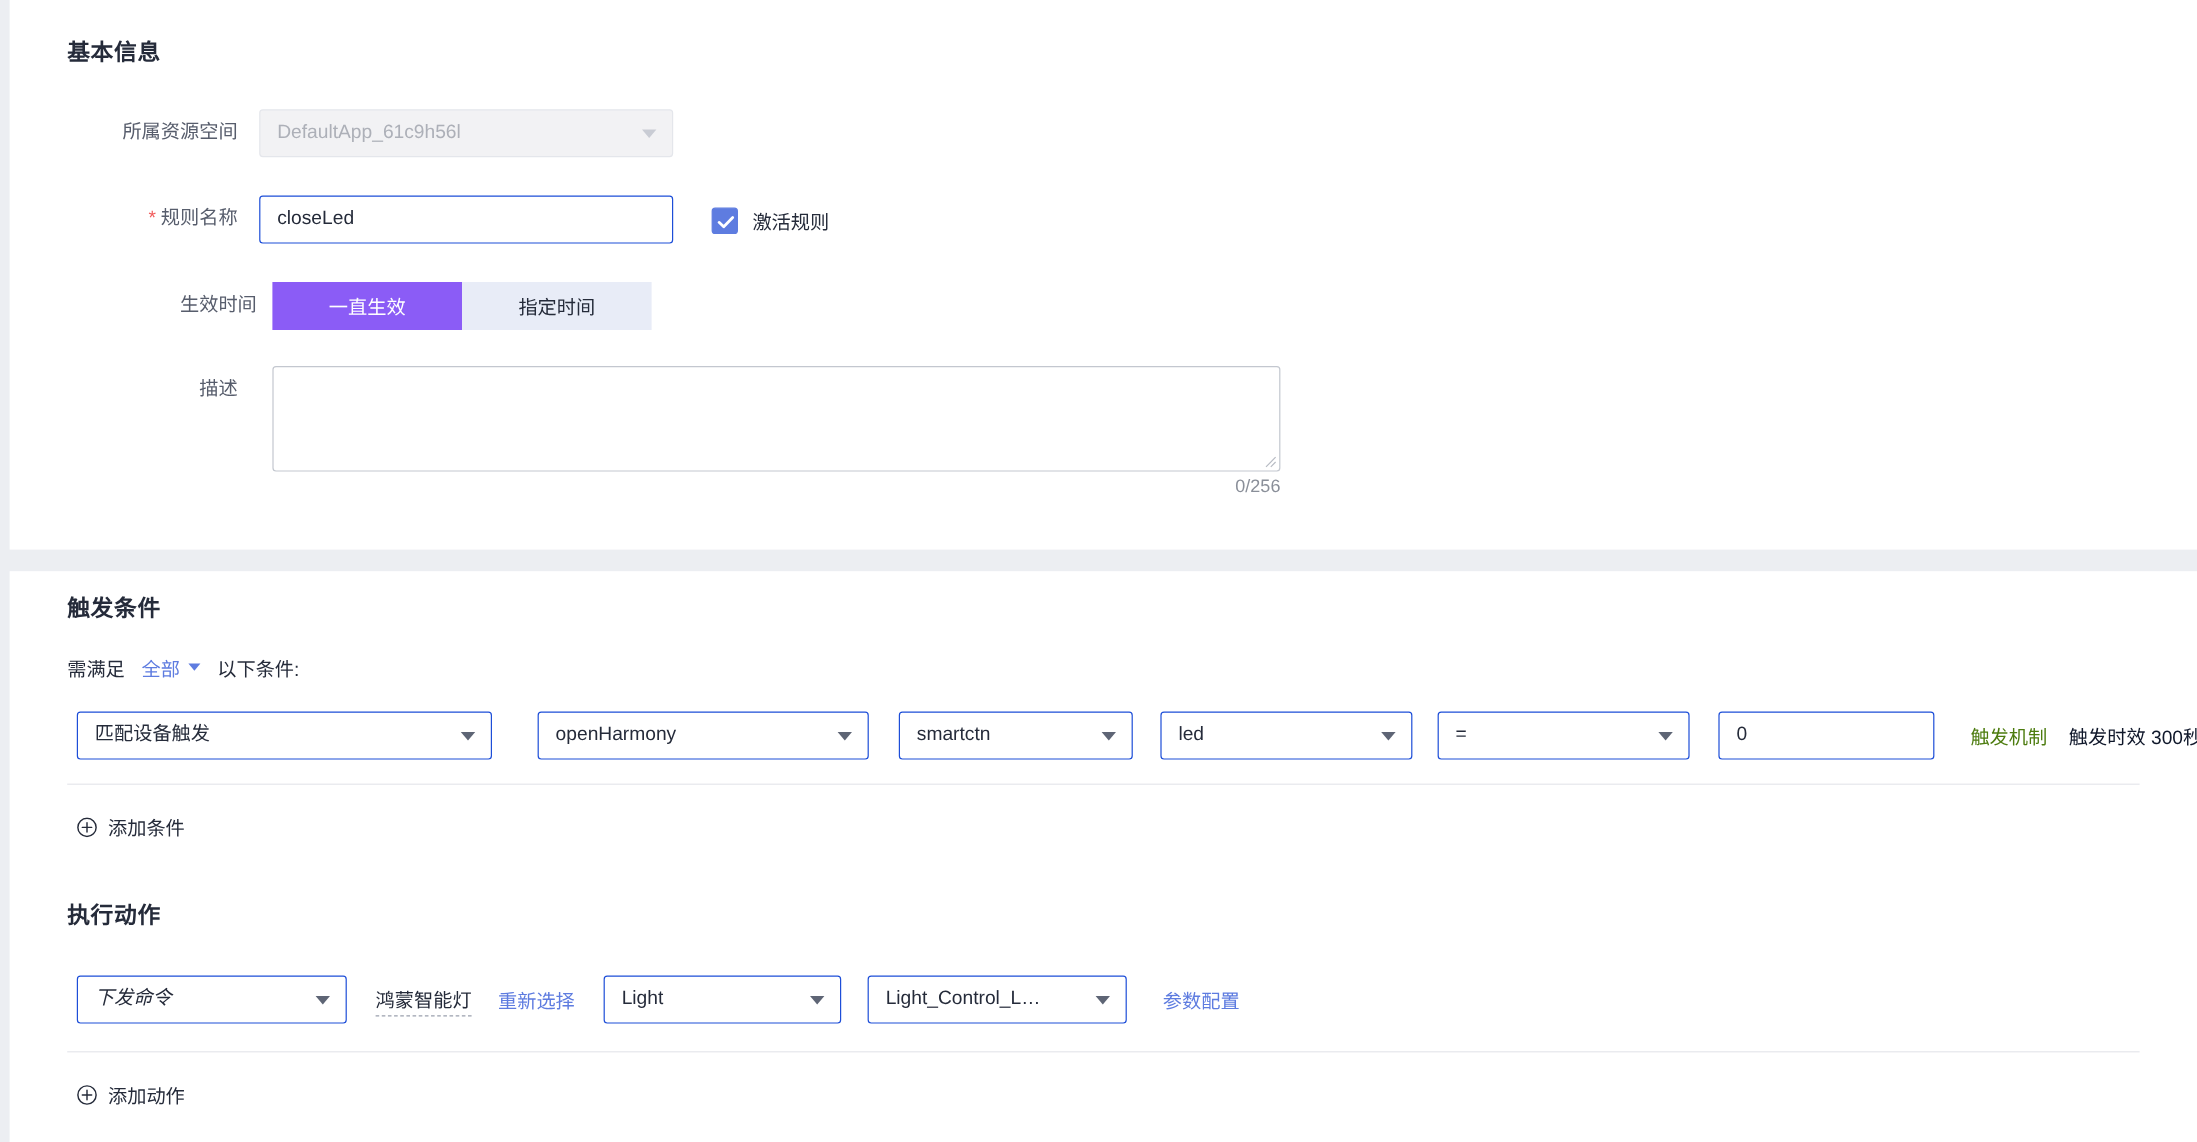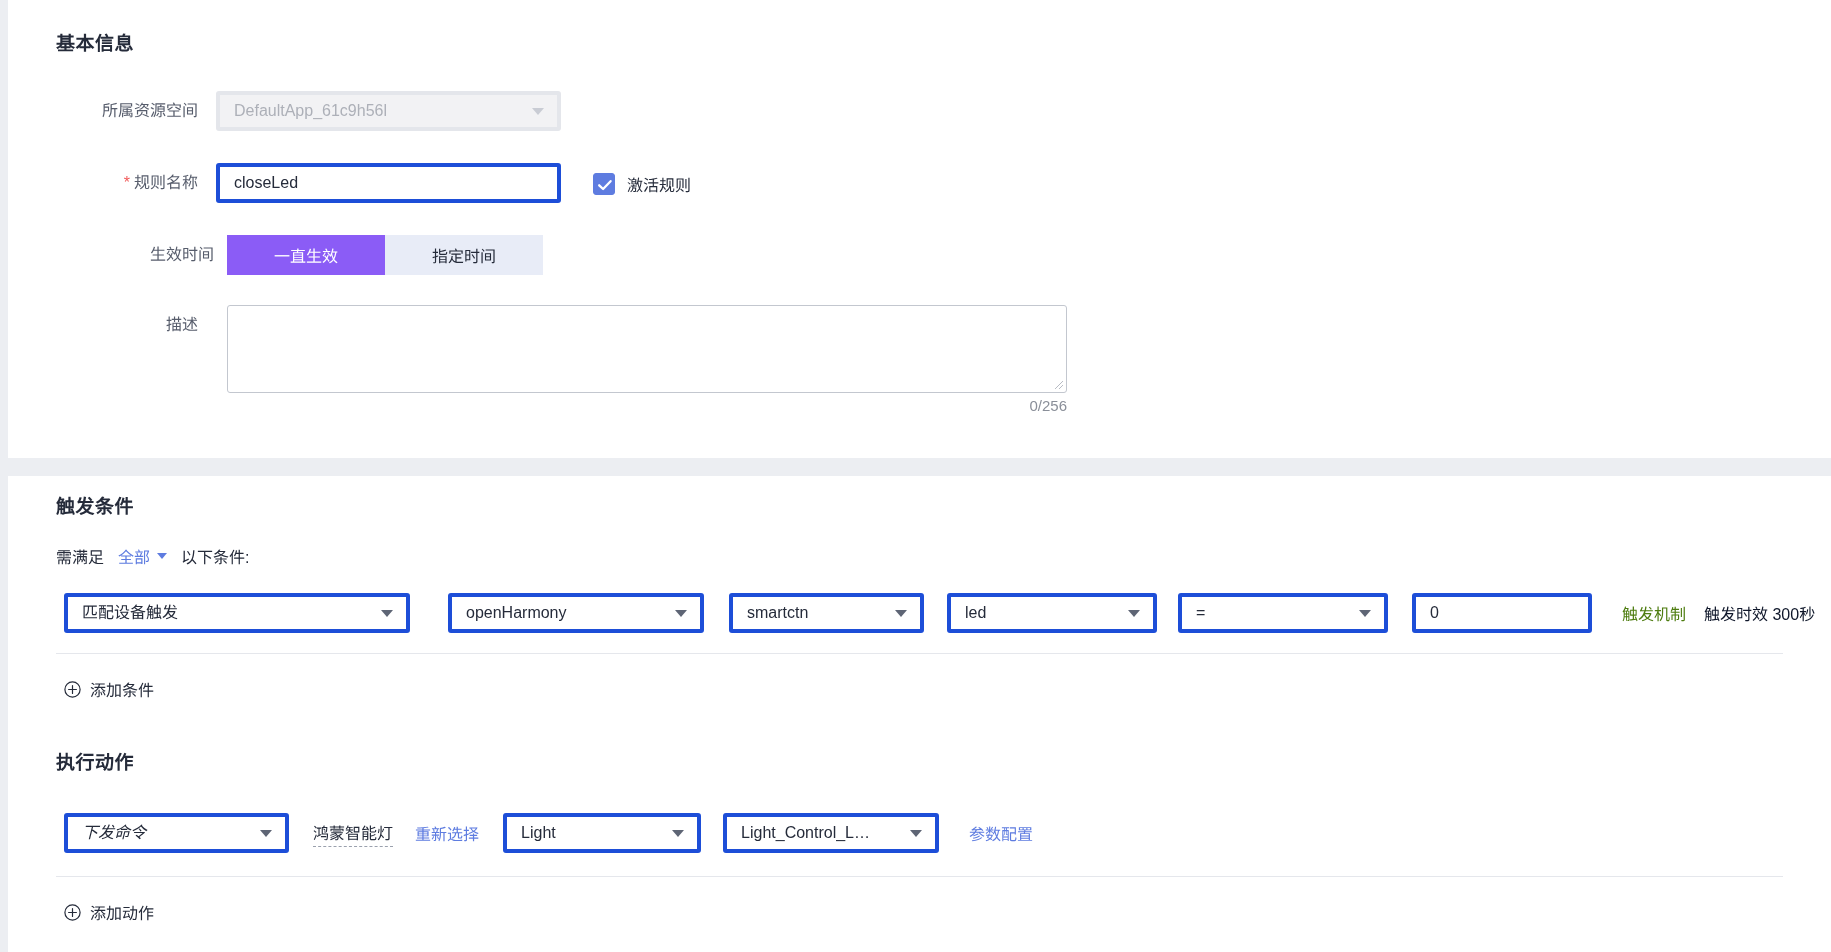--- a/index.html
+++ b/index.html
@@ -56,21 +56,21 @@
   .form-label .req {
     color: #f15b5b;
     margin-right: 4px;
     font-size: 16px;
   }
 
   
   .select, .textfield {
     position: relative;
     height: 40px;
-    border: 4px solid #1d4ed8;
+    border: 1px solid #1d4ed8;
     border-radius: 3px;
     background: #fff;
     font-size: 16px;
     color: #252b3a;
     display: flex;
     align-items: center;
     padding: 0 34px 0 14px;
     line-height: 38px;
     white-space: nowrap;
     overflow: hidden;
@@ -305,21 +305,21 @@
         <span class="caret-sm"></span>
       </span>
       <span class="tail">以下条件:</span>
     </div>
 
     <div class="cond-row" style="left:56px; top:117px;">
       <div class="select" style="width:346px;">
         <span>匹配设备触发</span>
         <span class="caret"></span>
       </div>
-      <div class="select" style="width:256px; margin-left:38px;align-items:center;">
+      <div class="select" style="width:276px; margin-left:38px;align-items:center;">
         <span>openHarmony</span>
         <span class="caret"></span>
       </div>
       <div class="select" style="width:195px; margin-left:25px;">
         <span>smartctn</span>
         <span class="caret"></span>
       </div>
       <div class="select" style="width:210px; margin-left:23px;">
         <span>led</span>
         <span class="caret"></span>

